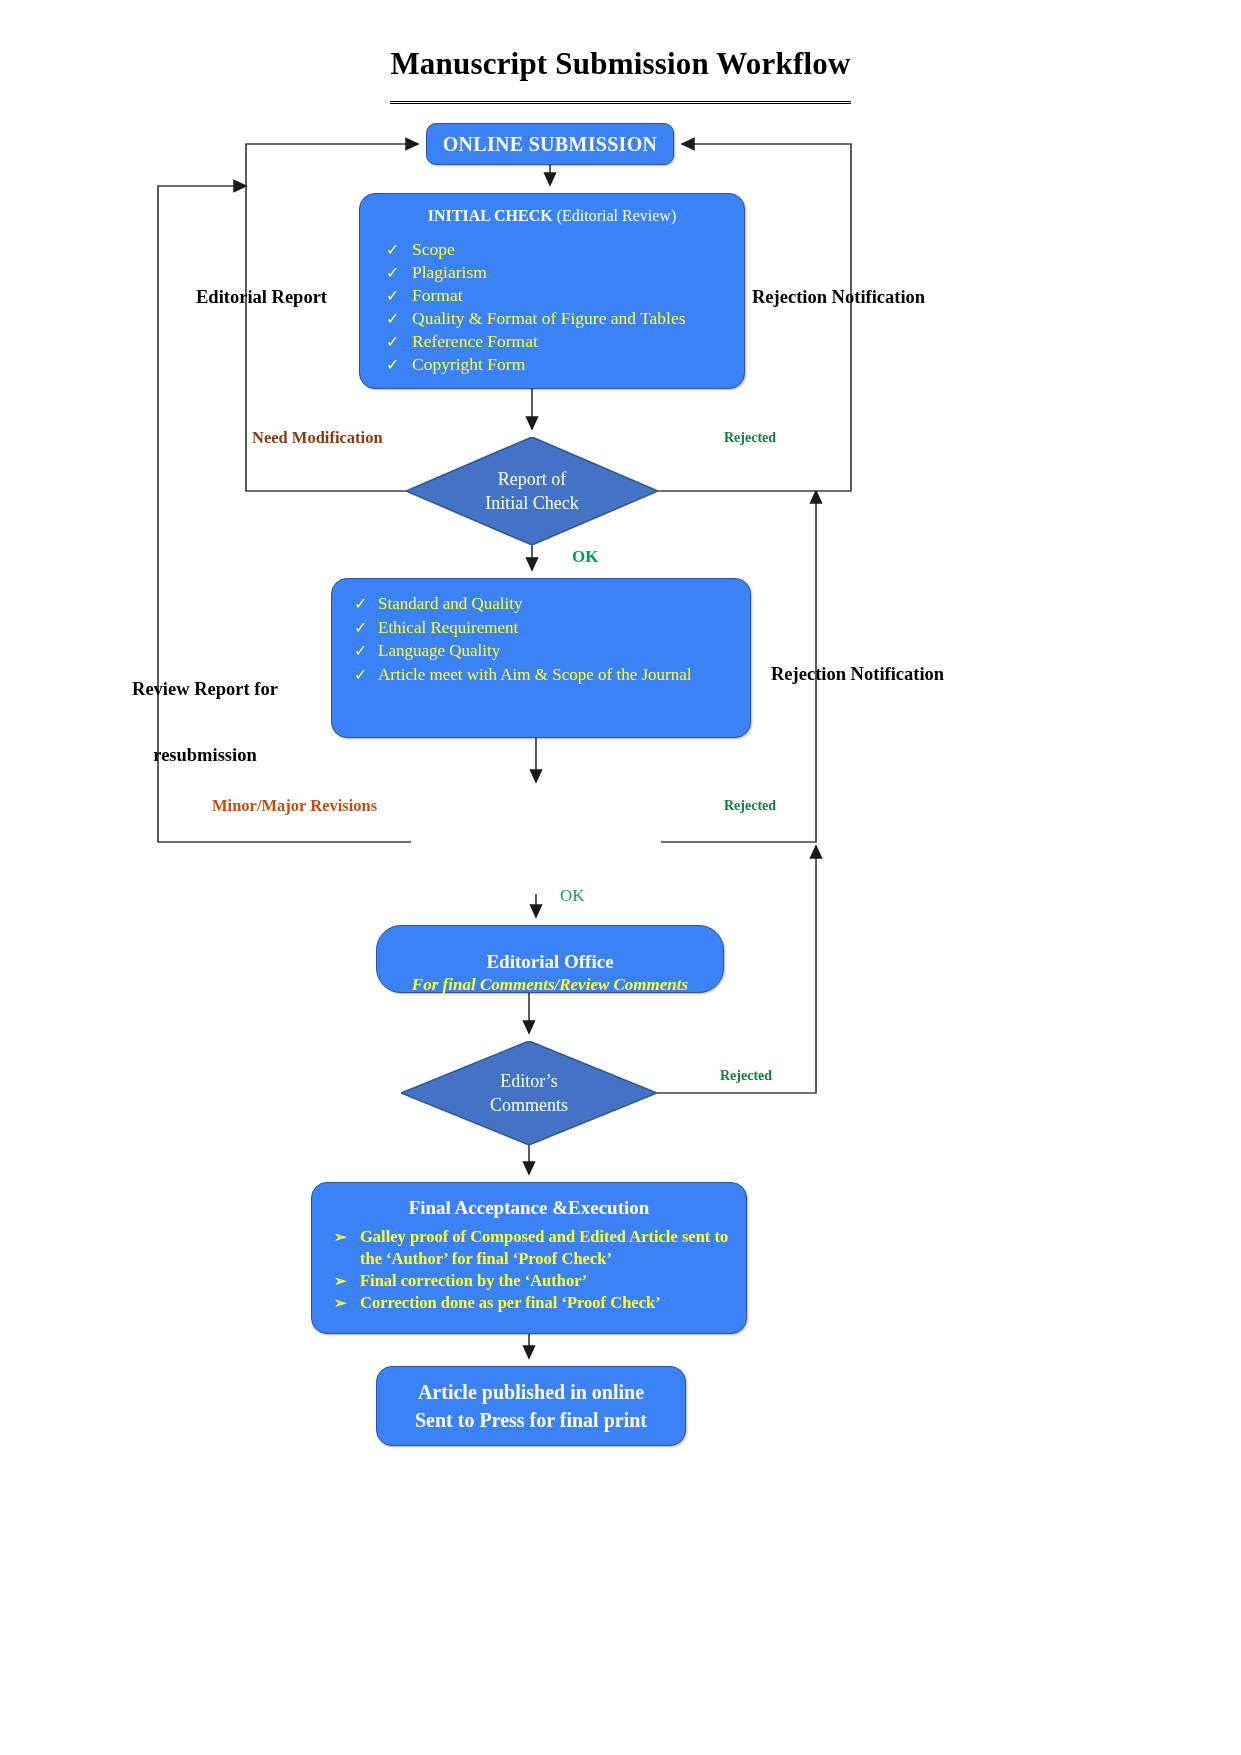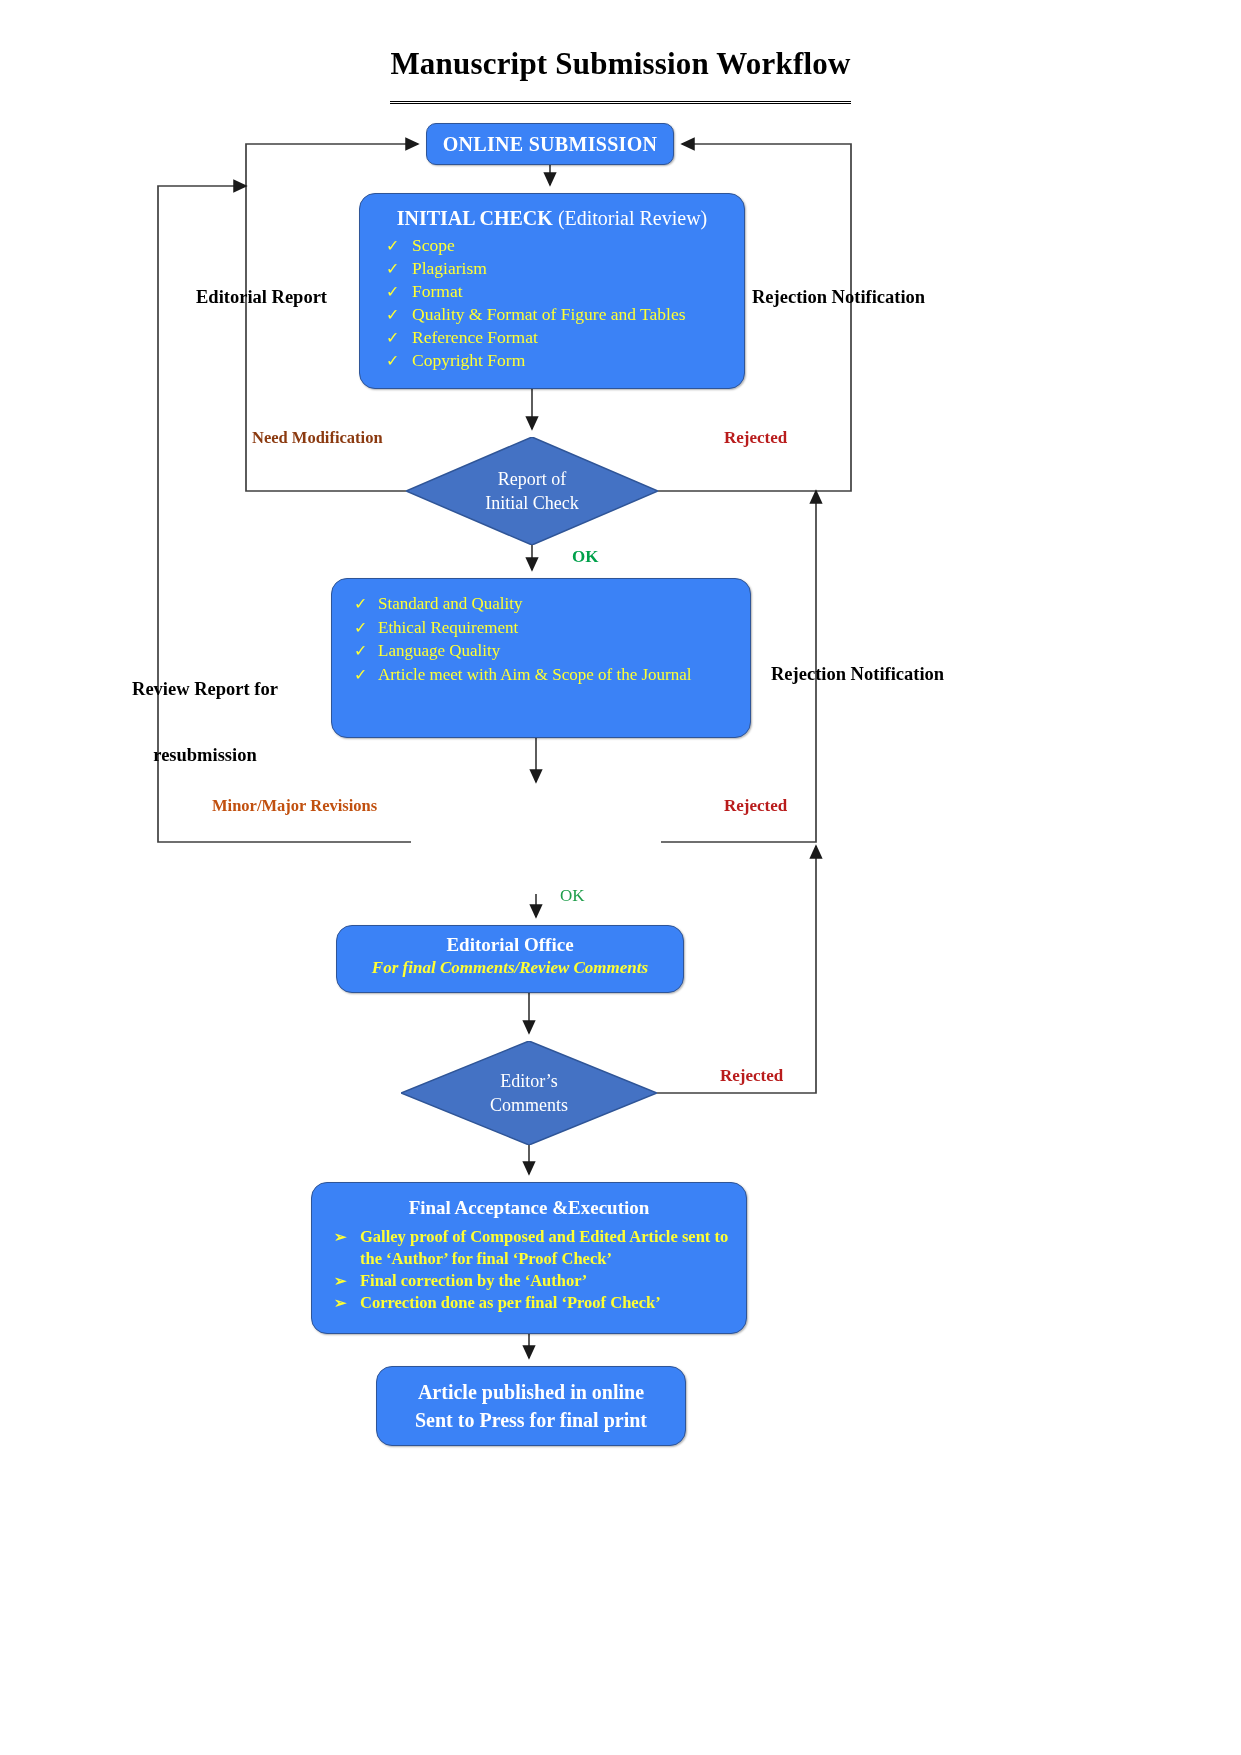--- a/index.html
+++ b/index.html
@@ -83,40 +83,41 @@
     display: flex; align-items: center; justify-content: center;
     border-radius: 10px;
   }
   #n-online .hdr { font-size: 20px; letter-spacing: .3px; }
 
   
   #n-initial {
     left: 359px; top: 193px; width: 386px; height: 196px;
     padding: 13px 0 0 0;
   }
-  #n-initial .hdr { font-size: 20px; margin-bottom: 4px; }
+  #n-initial .hdr { font-size: 16px; margin-bottom: 13px; }
   #n-initial .hdr .reg { font-weight: normal; }
   #n-initial ul { padding-left: 26px; }
   #n-initial li { font-size: 17.5px; line-height: 23px; }
   #n-initial li .mk { width: 26px; font-size: 16px; }
 
   
   #n-assign {
     left: 331px; top: 578px; width: 420px; height: 160px;
     padding: 13px 0 0 0;
   }
   #n-assign .hdr { font-size: 19px; margin-bottom: 8px; }
   #n-assign ul { padding-left: 22px; }
   #n-assign li { font-size: 17px; line-height: 23.5px; }
   #n-assign li .mk { width: 24px; font-size: 16px; }
 
   
   #n-edoffice {
-    left: 336px; top: 925px; width: 348px; height: 68px;
-    padding-top: 8px;
+    left: 376px; top: 925px; width: 348px; height: 68px;
+    padding-top: 25px;
+    border-radius: 25px;
   }
   #n-edoffice .hdr { font-size: 19px; }
   #n-edoffice .sub {
     text-align: center;
     font-size: 17px;
     font-weight: bold;
     font-style: italic;
     color: #FFFF33;
     margin-top: 2px;
   }
@@ -167,21 +168,21 @@
   #d-editor .dlabel { font-size: 18px; }
 
   
   .elabel {
     position: absolute;
     white-space: pre;
     font-weight: bold;
     line-height: 22px;
   }
   .elabel.black { color: #000000; font-size: 18.5px; }
-  .elabel.red   { color: #b91c1c; font-size: 17px; }
+  .elabel.red   { color: #15803d; font-size: 14px; }
   .elabel.brown { color: #8B3A10; font-size: 16.5px; }
   .elabel.orange{ color: #C1500F; font-size: 16.5px; }
   .elabel.green { color: #00A14B; font-size: 17px; }
   .elabel.green-reg { color: #1F9E4B; font-size: 17px; font-weight: normal; }
 
   #l-editorial-report   { left: 196px; top: 286px; }
   #l-rejection-1        { left: 752px; top: 286px; }
   #l-need-mod           { left: 252px; top: 427px; }
   #l-rejected-1         { left: 724px; top: 427px; }
   #l-ok-1               { left: 572px; top: 546px; }

